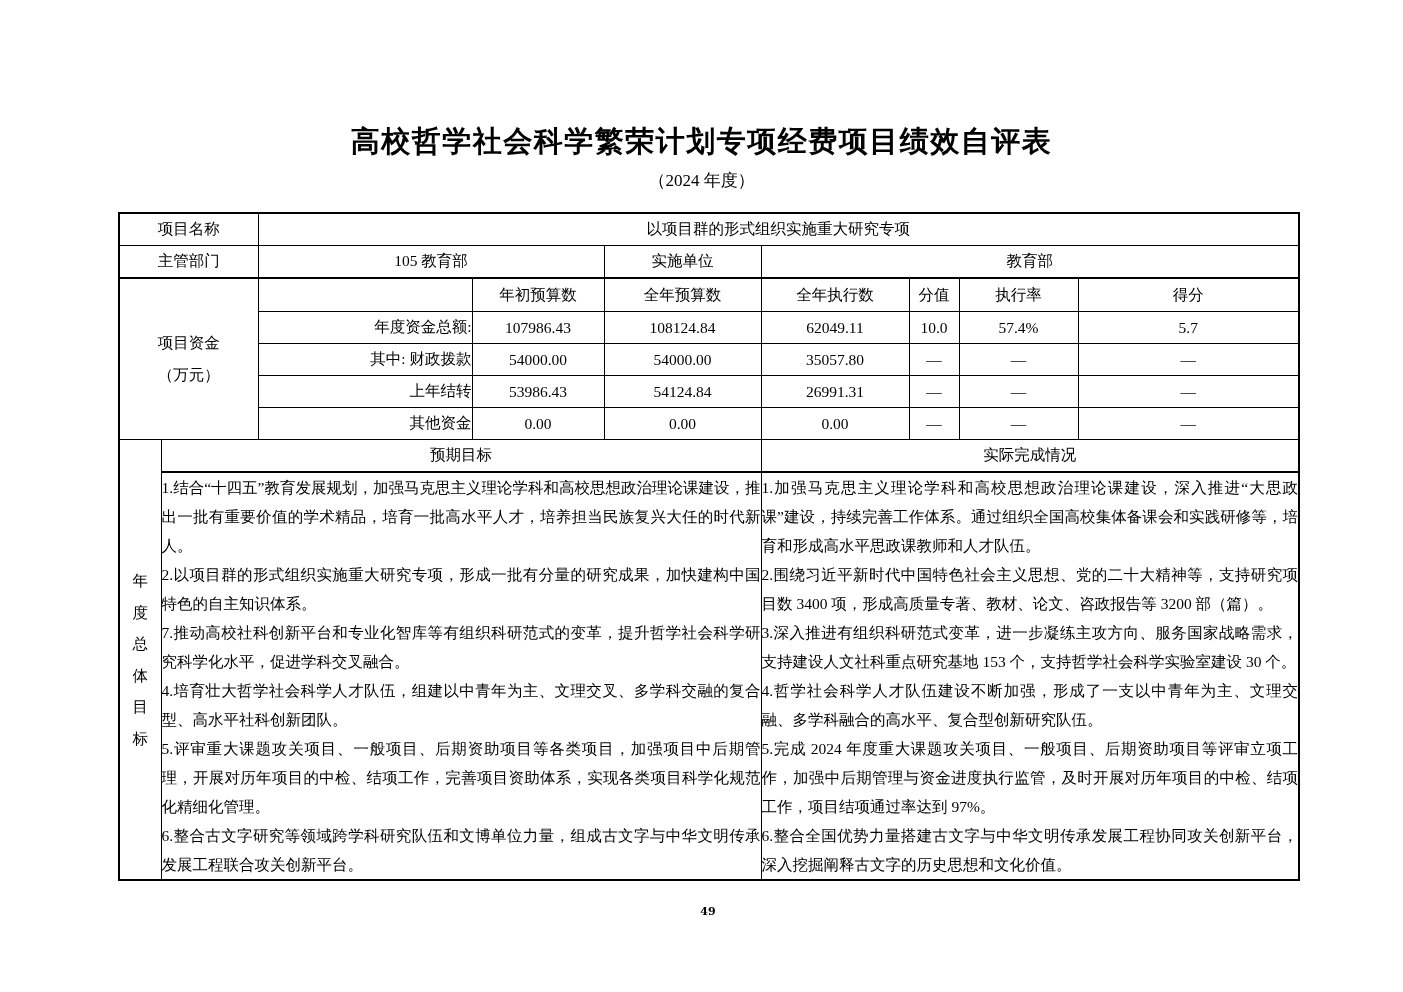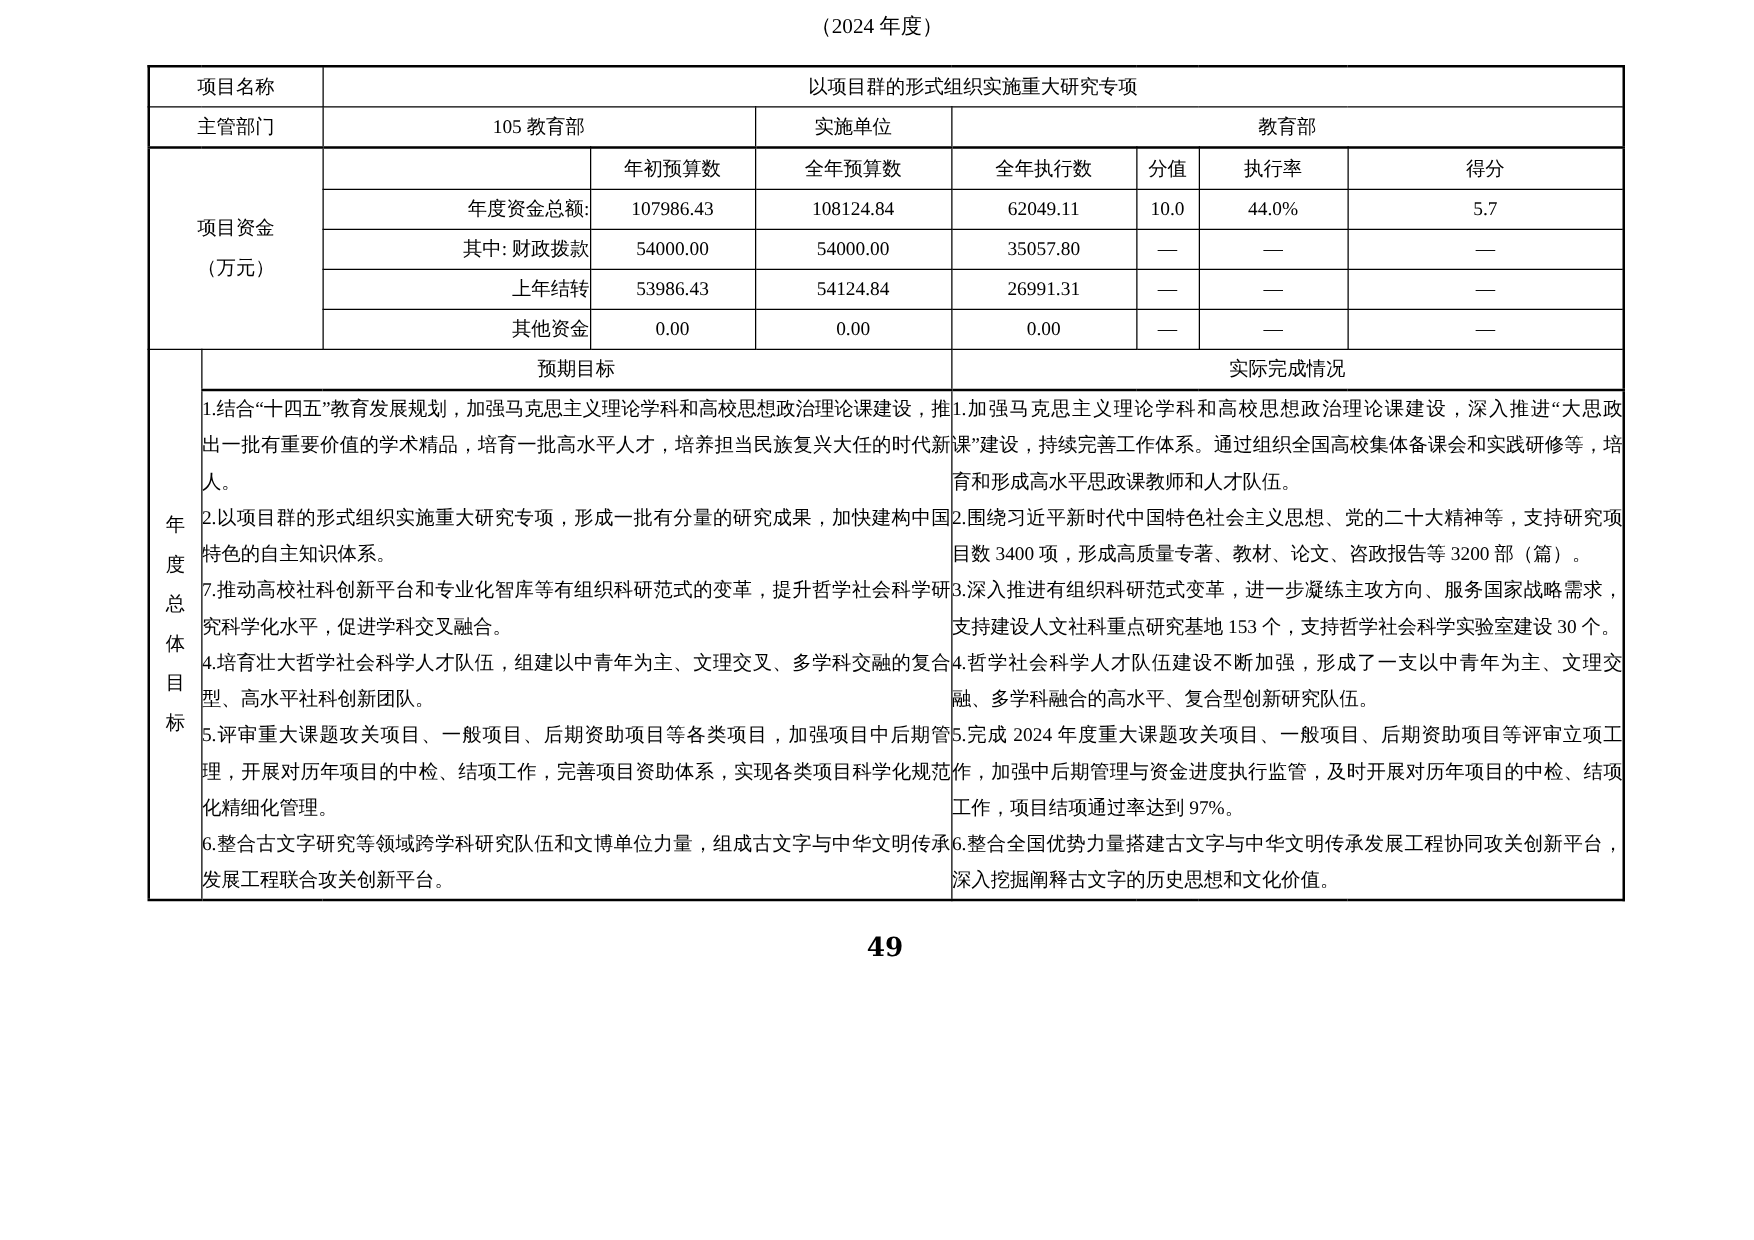--- a/index.html
+++ b/index.html
@@ -75,30 +75,31 @@
     text-align: justify;
     line-height: 29px;
     font-size: 15.5px;
   }
   td.goal-cell p { margin: 0; }
   .page-number {
     text-align: center;
     width: 1180px;
     margin-left: 118px;
     margin-top: 24px;
-    font-size: 21px;
+    font-size: 11px;
     font-weight: bold;
     font-family: "DejaVu Serif", "Liberation Serif", serif;
   }
 </style>
 </head>
 <body>
 
 <div class="page">
 
+  <div class="doc-title">高校哲学社会科学繁荣计划专项经费项目绩效自评表</div>
   <div class="doc-subtitle">（2024 年度）</div>
 
   <table class="main">
     <colgroup>
       <col style="width:42px">
         <col style="width:97px">
         <col style="width:214px">
       <col style="width:132px">
         <col style="width:157px">
         <col style="width:148px">
@@ -133,21 +134,21 @@
       <td class="center">执行率</td>
       <td class="center">得分</td>
     </tr>
 
     <tr class="r-fund">
       <td class="right">年度资金总额:</td>
       <td class="center">107986.43</td>
       <td class="center">108124.84</td>
       <td class="center">62049.11</td>
       <td class="center">10.0</td>
-      <td class="center">44.0%</td>
+      <td class="center">57.4%</td>
       <td class="center">5.7</td>
     </tr>
 
     <tr class="r-fund">
       <td class="right">其中: 财政拨款</td>
       <td class="center">54000.00</td>
       <td class="center">54000.00</td>
       <td class="center">35057.80</td>
       <td class="center">—</td>
       <td class="center">—</td>

